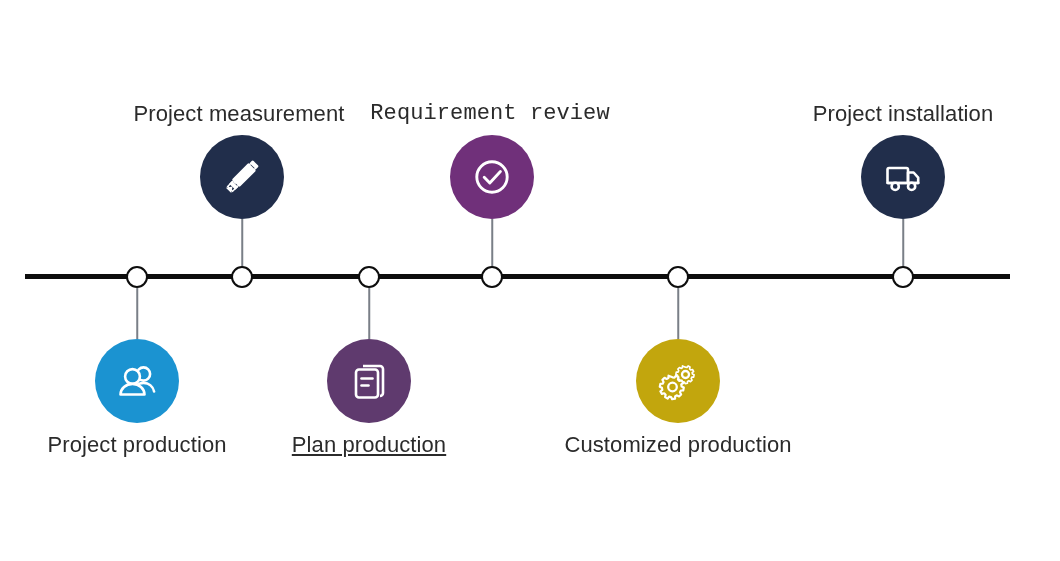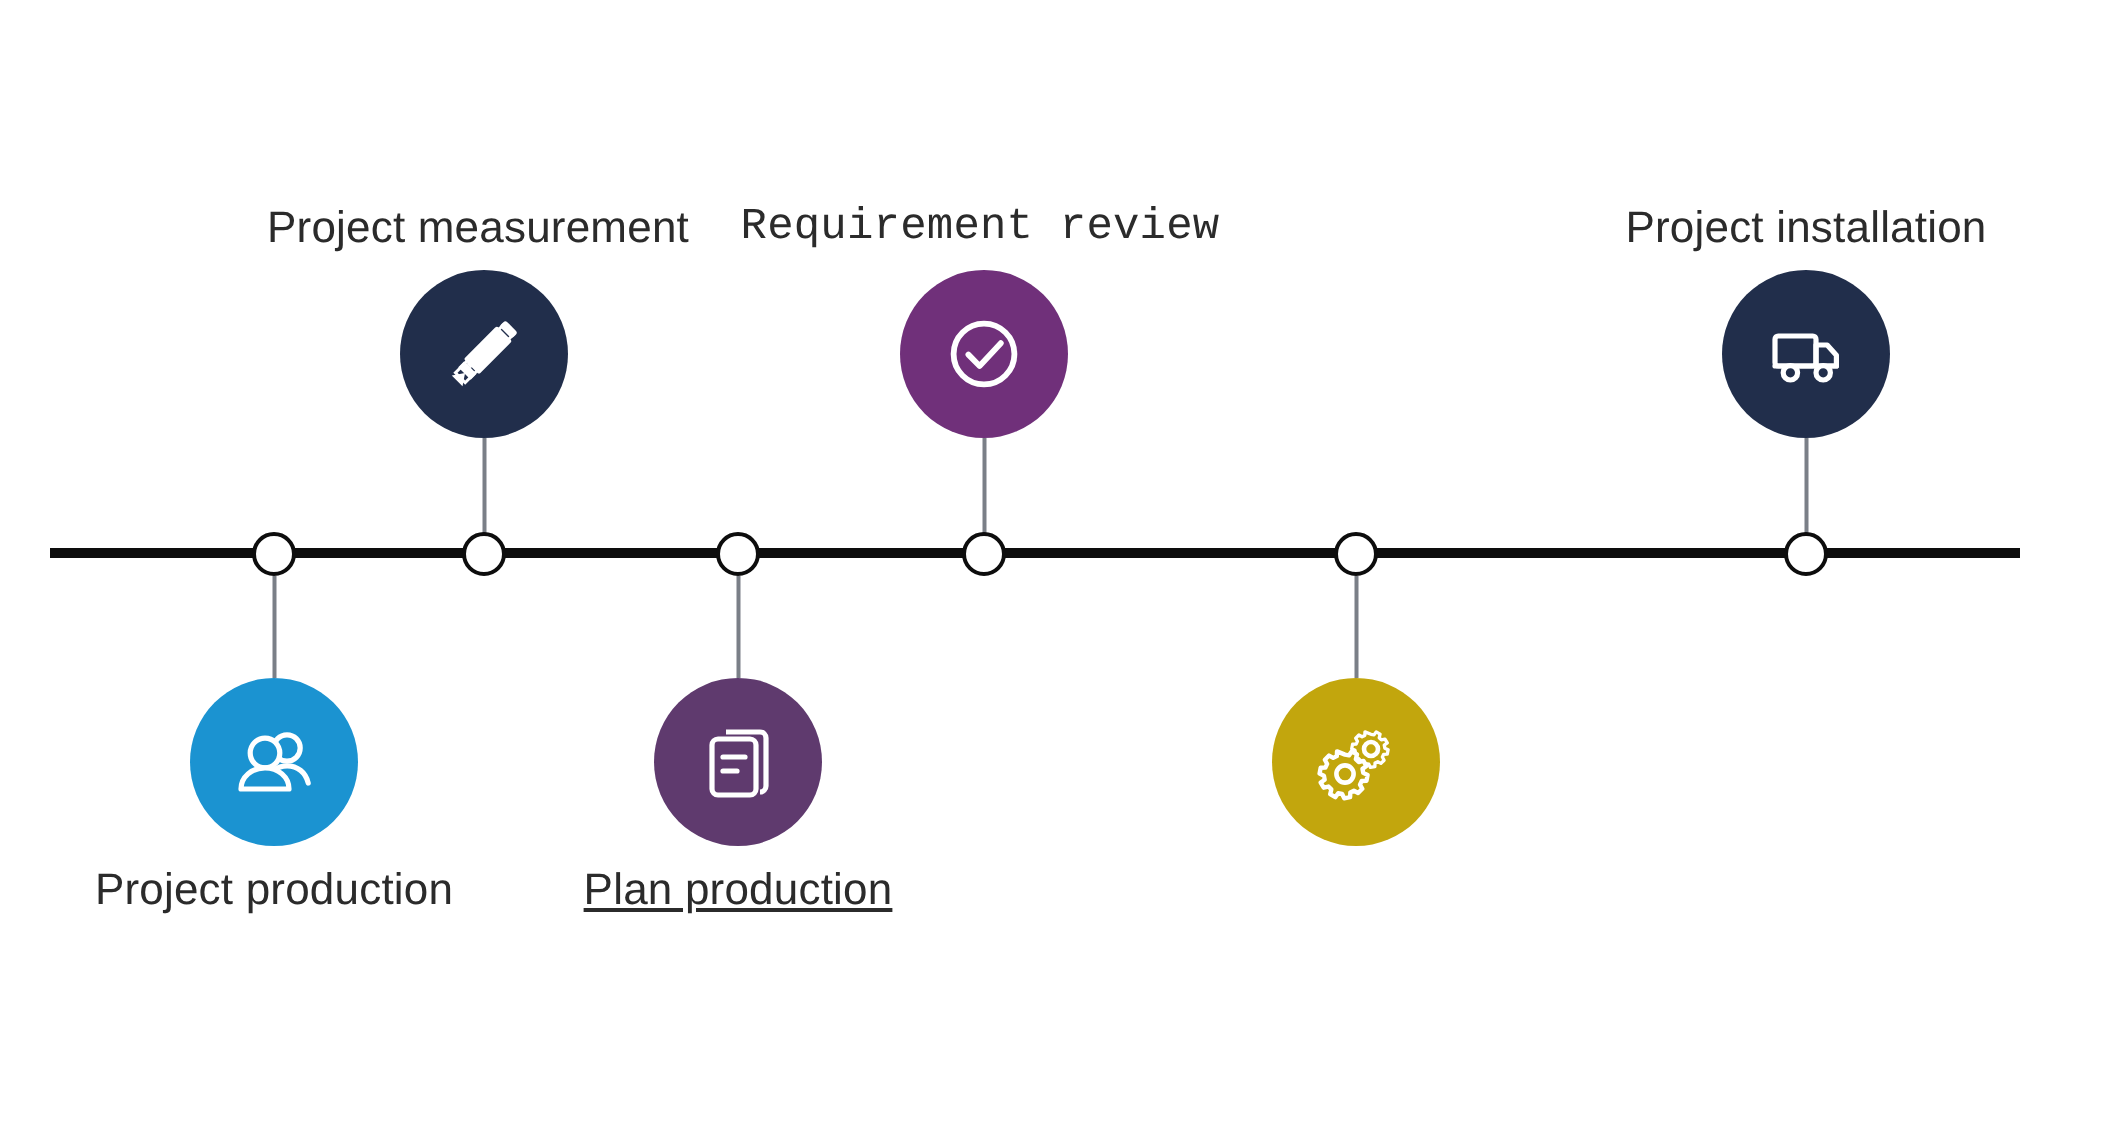--- a/index.html
+++ b/index.html
@@ -162,20 +162,21 @@
           <circle cx="0" cy="0" r="3.5"></circle>
         </g>
 
         <g transform="translate(18.5,30)">
           <path d="M0-10.2 2.1-9.8 3.6-11.9 6.3-10.3 5.7-7.8 7.2-6.3 9.7-6.9 11.3-4.2 9.2-2.7 9.6-0.6 11.9 0.5 11.3 3.6 8.8 3.7 7.9 5.6 9.1 7.8 6.9 10 4.7 8.8 2.8 9.7 2.7 12.2 -0.4 12.8 -1.5 10.5 -3.6 10.1 -5.1 12.2 -7.8 10.6 -7.2 8.1 -8.7 6.6 -11.2 7.2 -12.8 4.5 -10.7 3 -11.1 0.9 -13.4 -0.2 -12.8 -3.3 -10.3 -3.4 -9.4 -5.3 -10.6 -7.5 -8.4 -9.7 -6.2 -8.5 -4.3 -9.4 -4.2 -11.9Z" transform="scale(0.95)" fill="#c2a60d"></path>
           <circle cx="0" cy="0" r="4.3"></circle>
         </g>
       </svg>
     </span>
   </div>
+  <div class="caption" style="left:678px; top:432px;">Customized production</div>
 
   <div class="connector" style="left:903px; top:219px; height:48px;"></div>
   <div class="node" style="left:903px;"></div>
   <div class="bubble" style="left:903px; top:177px; background:#212e4b;">
     <span>
       <svg width="48" height="48" viewBox="0 0 48 48" fill="none" stroke="#ffffff" stroke-width="2.6" stroke-linejoin="round" stroke-linecap="round">
         <rect x="8.5" y="15" width="20.5" height="15" rx="1.6"></rect>
         <path d="M29 19.5h5.6l4.6 5.1V30H29z"></path>
         <path d="M8.5 30h30.7"></path>
         <circle cx="16.2" cy="33.4" r="3.6" fill="#212e4b"></circle>

